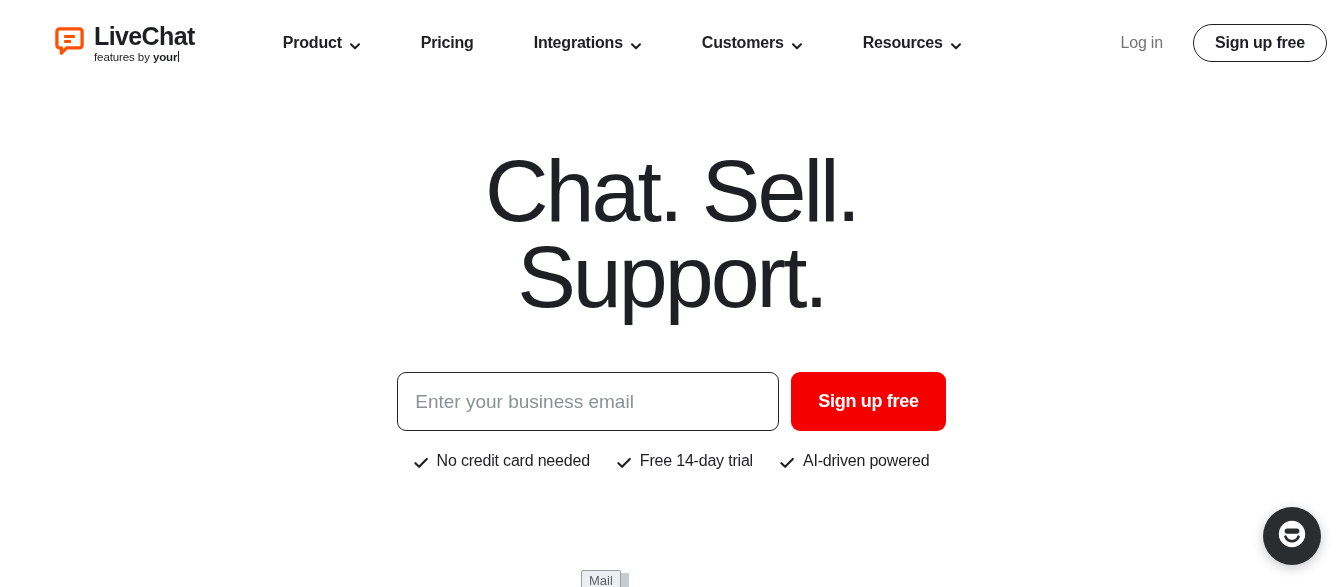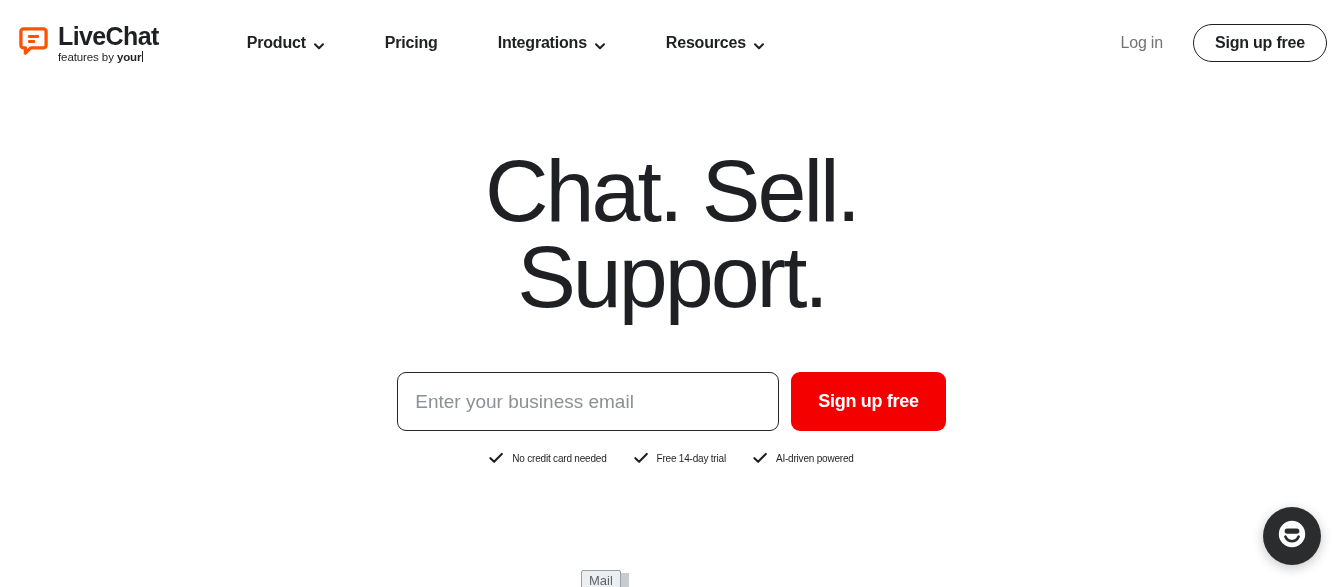--- a/index.html
+++ b/index.html
@@ -16,20 +16,21 @@
     color: #1f2023;
     position: relative;
   }
 
   
   .header {
     height: 70px;
     display: flex;
     padding: 16px 16px 0 18px;
     position: relative;
+    margin-left: 36px;
   }
 
   .logo-block {
     display: flex;
     align-items: center;
     gap: 9px;
     cursor: pointer;
   }
 
   .logo-mark {
@@ -219,21 +220,21 @@
     display: flex;
     justify-content: center;
     align-items: center;
     gap: 27px;
   }
 
   .benefit {
     display: flex;
     align-items: center;
     gap: 9px;
-    font-size: 10px;
+    font-size: 16px;
     color: #1f2023;
     letter-spacing: -0.2px;
     white-space: nowrap;
   }
 
   .check { width: 14px; height: 12px; flex: none; }
 
   
   .mail-chip {
     position: absolute;
@@ -308,20 +309,28 @@
 
     <div class="nav-item">
       <span>Integrations</span>
       <span class="chev">
         <svg viewBox="0 0 12 12" width="12" height="12">
             <path d="M2 4.3l4 4 4-4" fill="none" stroke="#1f2023" stroke-width="2" stroke-linecap="round" stroke-linejoin="round"></path>
           </svg>
       </span>
     </div>
 
+    <div class="nav-item">
+      <span>Customers</span>
+      <span class="chev">
+        <svg viewBox="0 0 12 12" width="12" height="12">
+            <path d="M2 4.3l4 4 4-4" fill="none" stroke="#1f2023" stroke-width="2" stroke-linecap="round" stroke-linejoin="round"></path>
+          </svg>
+      </span>
+    </div>
 
     <div class="nav-item">
       <span>Resources</span>
       <span class="chev">
         <svg viewBox="0 0 12 12" width="12" height="12">
             <path d="M2 4.3l4 4 4-4" fill="none" stroke="#1f2023" stroke-width="2" stroke-linecap="round" stroke-linejoin="round"></path>
           </svg>
       </span>
     </div>
 

